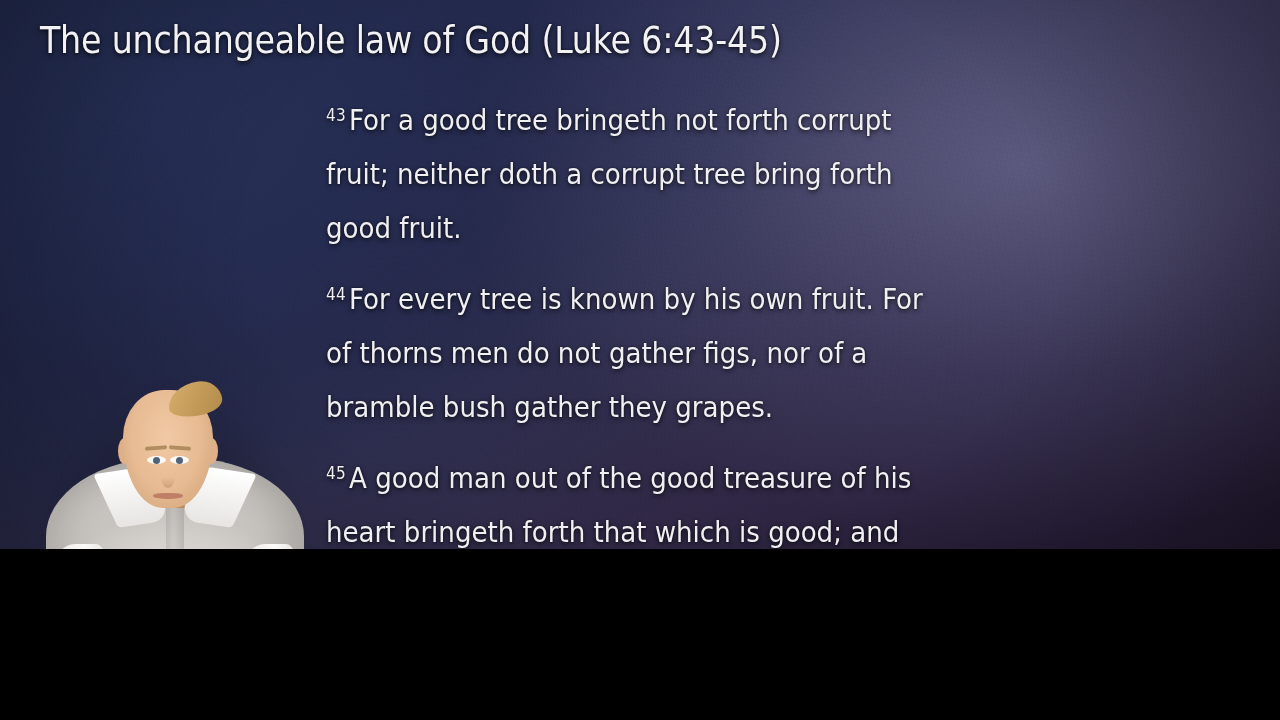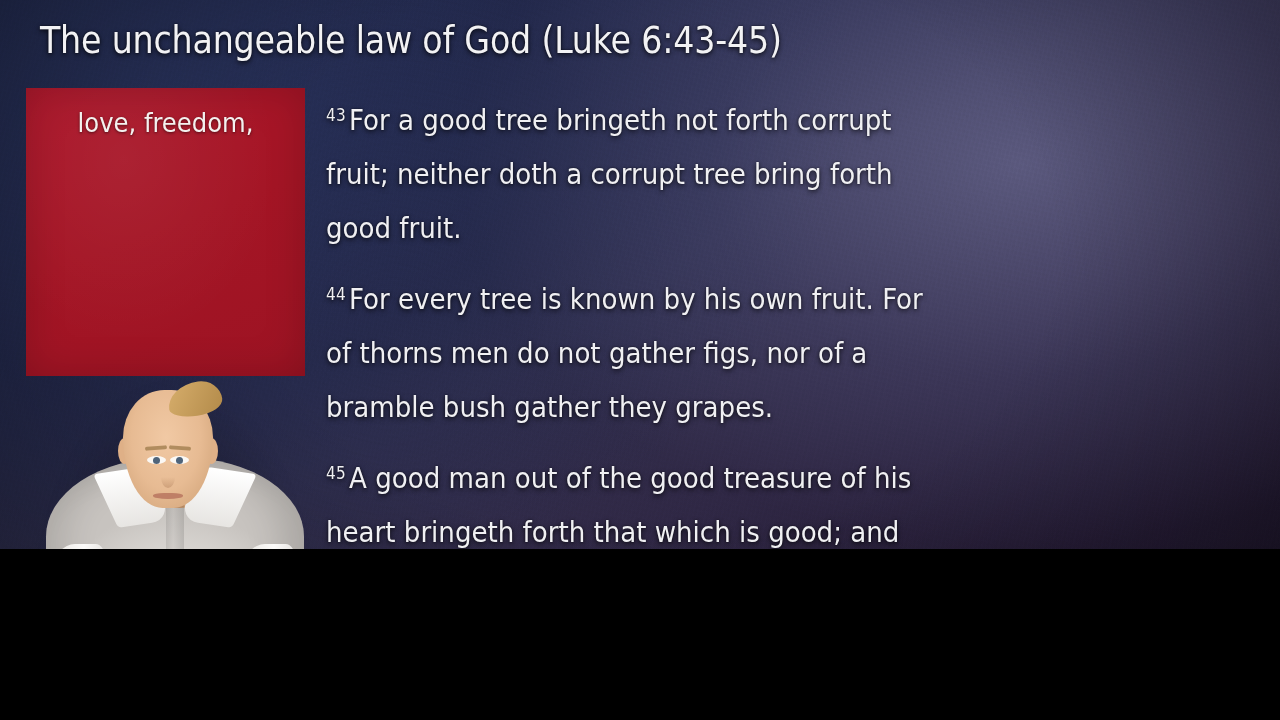--- a/index.html
+++ b/index.html
@@ -391,23 +391,20 @@
 <body>
 
 <div id="slide">
 
   <div class="bg-base"></div>
   <div class="bg-grain"></div>
   <div class="bg-vignette"></div>
 
   <div class="title">The unchangeable law of God (Luke 6:43-45)</div>
 
-  <div class="red-panel">
-    <div class="red-panel-text">love, freedom,</div>
-  </div>
 
   <div class="scripture">
     <p class="verse">
       <span class="vnum">43</span><span>For a good tree bringeth not forth corrupt fruit; neither doth a corrupt tree bring forth good fruit.</span>
     </p>
     <p class="verse">
       <span class="vnum">44</span><span>For every tree is known by his own fruit. For of thorns men do not gather figs, nor of a bramble bush gather they grapes.</span>
     </p>
     <p class="verse">
       <span class="vnum">45</span><span>A good man out of the good treasure of his heart bringeth forth that which is good; and an evil man out of the evil treasure of his heart bringeth forth that which is evil: for of the abundance of the heart his mouth speaketh.</span>

